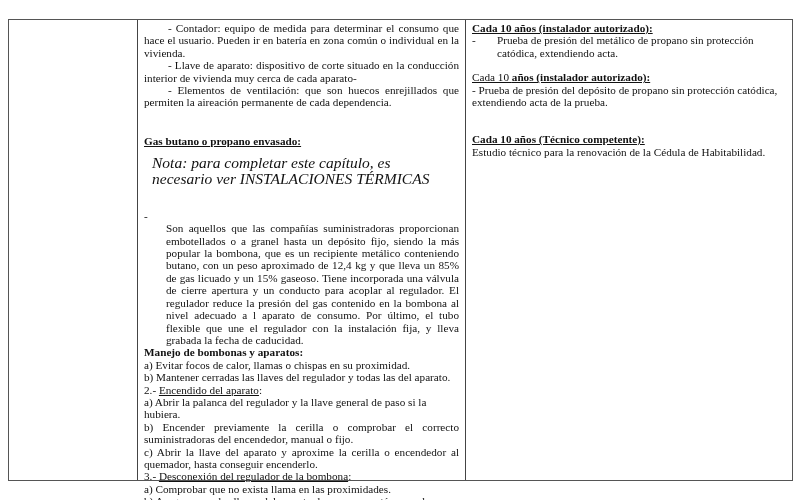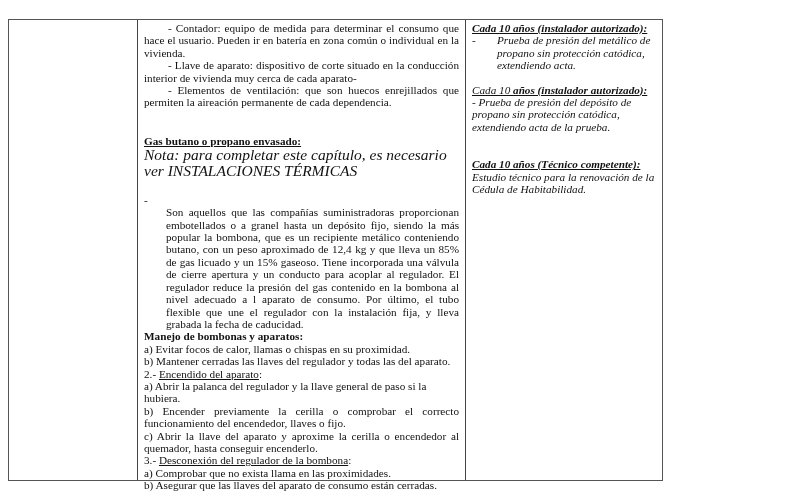--- a/index.html
+++ b/index.html
@@ -1,30 +1,30 @@
 <!DOCTYPE html>
 <html><head>
 <meta charset="utf-8">
 <style>
   html, body { margin:0; padding:0; background:#ffffff; }
   body { width:800px; height:500px; position:relative; overflow:hidden;
          font-family:"Liberation Serif", "DejaVu Serif", serif; color:#111; }
-  .table { position:absolute; left:8px; top:19px; width:655px; height:462px;
+  .table { position:absolute; left:8px; top:19px; width:785px; height:462px;
            border:1px solid #555; box-sizing:border-box; }
   .col { position:absolute; top:0; bottom:0; box-sizing:border-box; }
   .col-1 { left:0; width:129px; border-right:1px solid #444; }
   .col-2 { left:129px; width:328px; border-right:1px solid #444; padding:2px 6px 0 6px; }
-  .col-3 { left:457px; right:0; padding:2px 4px 0 6px;font-style:italic; }
+  .col-3 { left:457px; right:0; padding:2px 4px 0 6px; }
   .p { font-size:11.2px; line-height:12.4px; margin:0; }
   .j { text-align:justify; }
   .ind { text-indent:24px; }
   .u { text-decoration:underline;text-align:right; }
   .b { font-weight:bold; }
   .bu { font-weight:bold; text-decoration:underline; }
-  .note { font-style:italic; font-size:15.5px; line-height:16px; margin:0; }
+  .note { font-style:italic; font-size:15.5px; line-height:16px; margin:8px; }
   .dash-item { display:flex; }
   .dash-item .dash { width:22px; flex:none; }
   .dash-item .txt { flex:1;margin-top:12px; }
   .r-dash { display:flex; }
   .r-dash .dash { width:25px; flex:none; }
 </style>
 </head>
 <body>
 
 <div class="table">
@@ -45,21 +45,21 @@
       <span class="txt">Son aquellos que las compañías suministradoras proporcionan embotellados o a granel hasta un depósito fijo, siendo la más popular la bombona, que es un recipiente metálico conteniendo butano, con un peso aproximado de 12,4 kg y que lleva un 85% de gas licuado y un 15% gaseoso. Tiene incorporada una válvula de cierre apertura y un conducto para acoplar al regulador.  El regulador reduce la presión del gas contenido en la bombona al nivel adecuado a l aparato de consumo. Por último, el tubo flexible que une el regulador con la instalación fija, y lleva grabada la fecha de caducidad.</span>
     </div>
 
     <p class="p b">Manejo de bombonas y aparatos:</p>
 
     <p class="p">a) Evitar focos de calor, llamas o chispas en su proximidad.</p>
     <p class="p">b)  Mantener cerradas las llaves del regulador y todas las del aparato.</p>
 
     <p class="p"><span>2.- </span><span class="u">Encendido del aparato</span><span>:</span></p>
     <p class="p">a) Abrir la palanca del regulador y la llave general de paso si la hubiera.</p>
-    <p class="p j">b) Encender previamente la cerilla o comprobar el correcto funcionamiento del encendedor, llaves o fijo.</p>
+    <p class="p j">b) Encender previamente la cerilla o comprobar el correcto suministradoras del encendedor, manual o fijo.</p>
     <p class="p j">c) Abrir la llave del aparato y aproxime la cerilla o encendedor al quemador, hasta conseguir encenderlo.</p>
 
     <p class="p"><span>3.- </span><span class="u">Desconexión del regulador de la bombona</span><span>:</span></p>
     <p class="p">a) Comprobar que no exista llama en las proximidades.</p>
     <p class="p">b) Asegurar que las llaves del aparato de consumo están cerradas.</p>
   </div>
 
   <div class="col col-3">
     <p class="p bu">Cada 10 años (instalador autorizado):</p>
     <div class="r-dash p">

